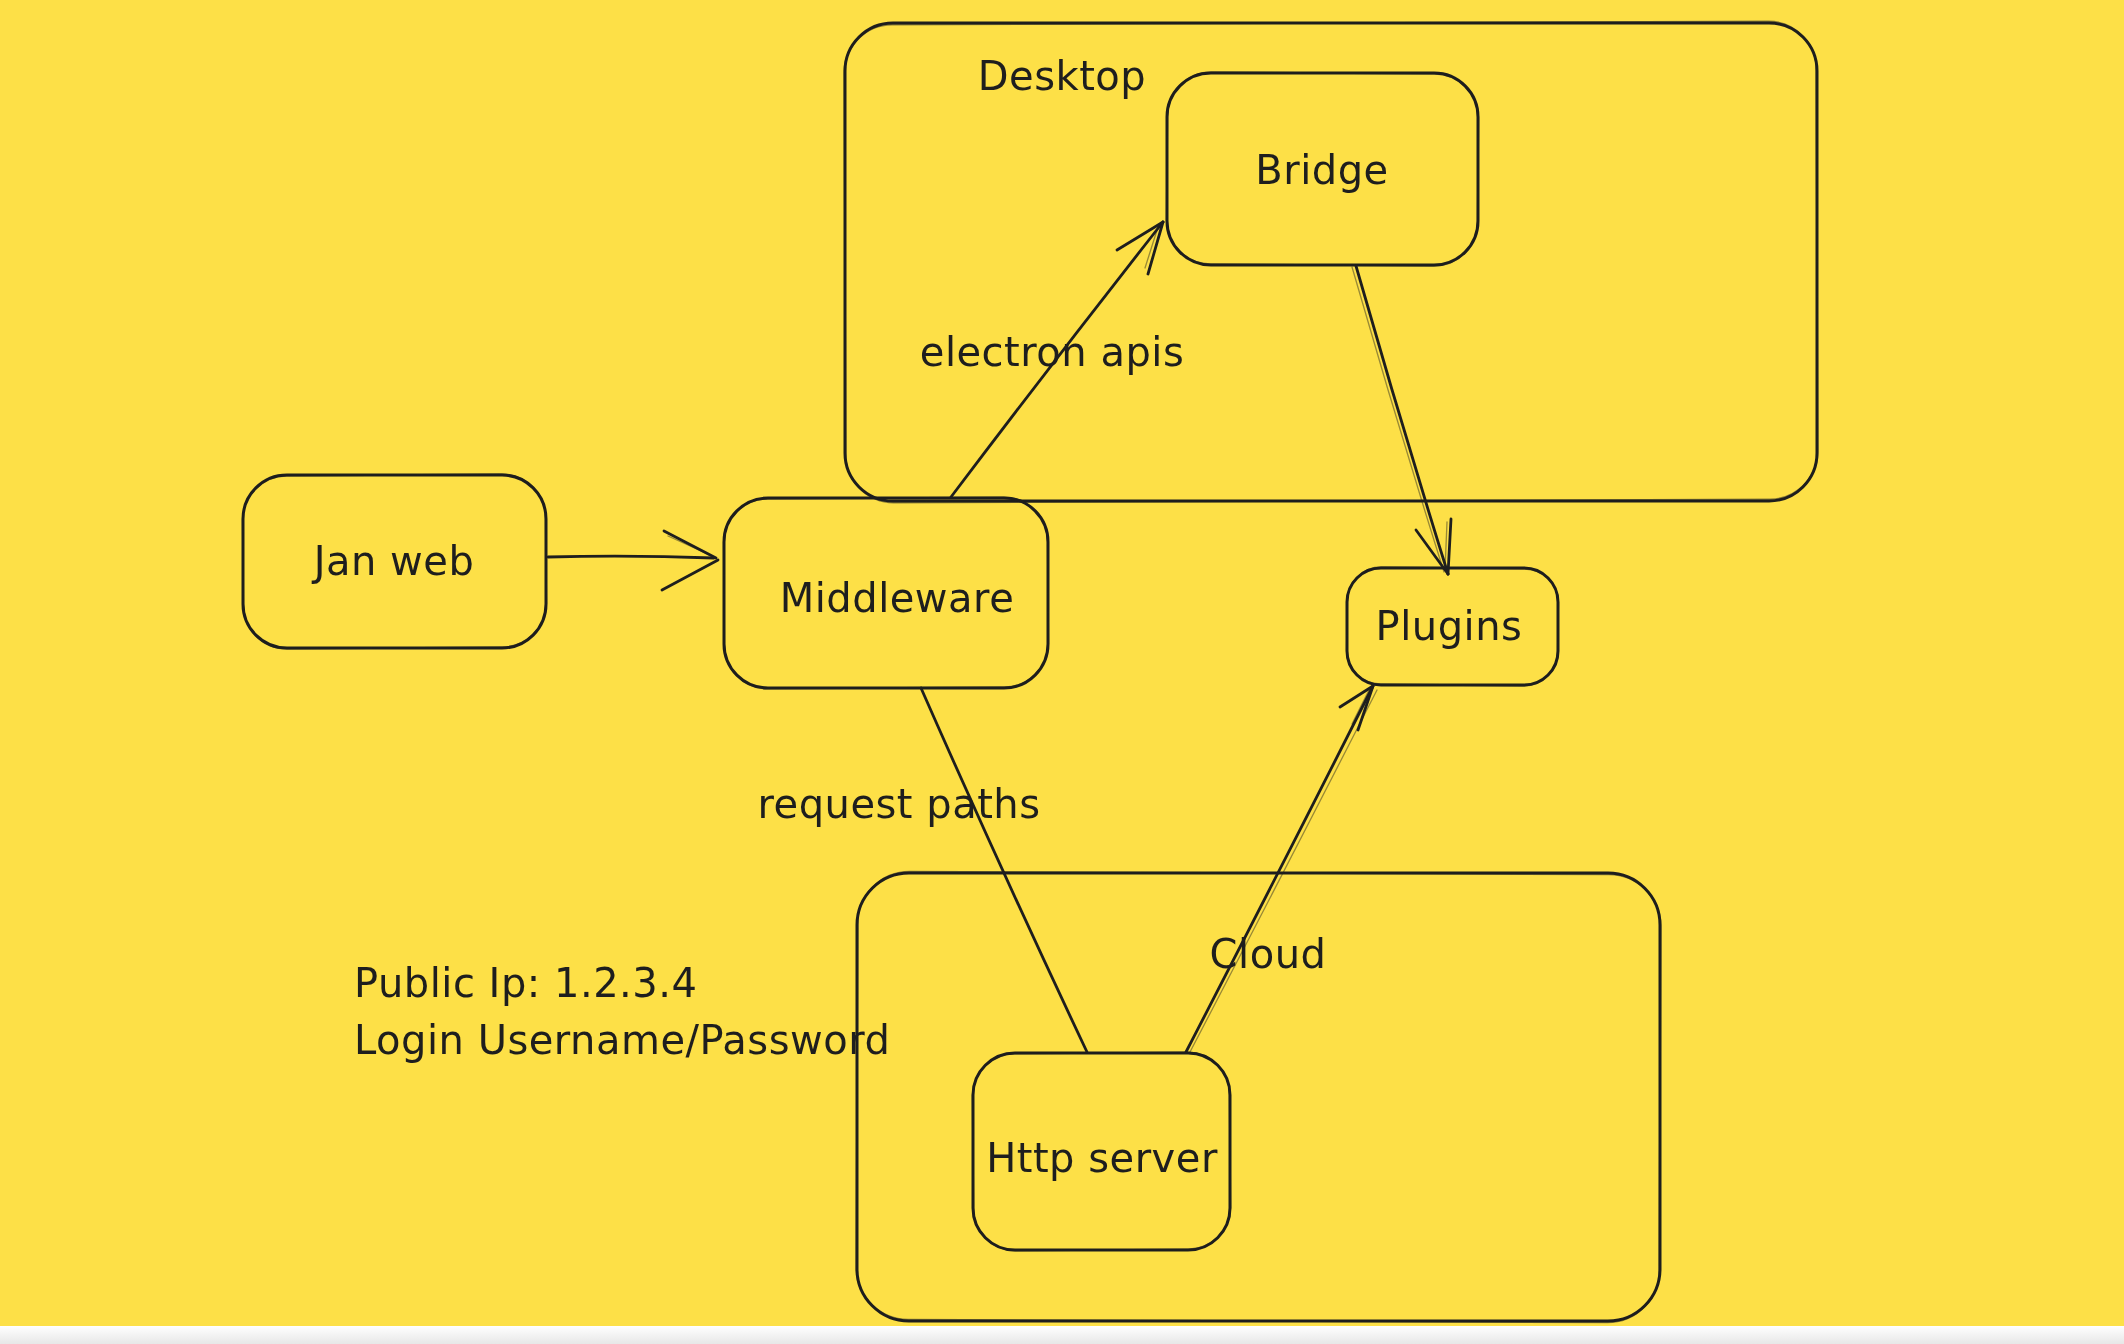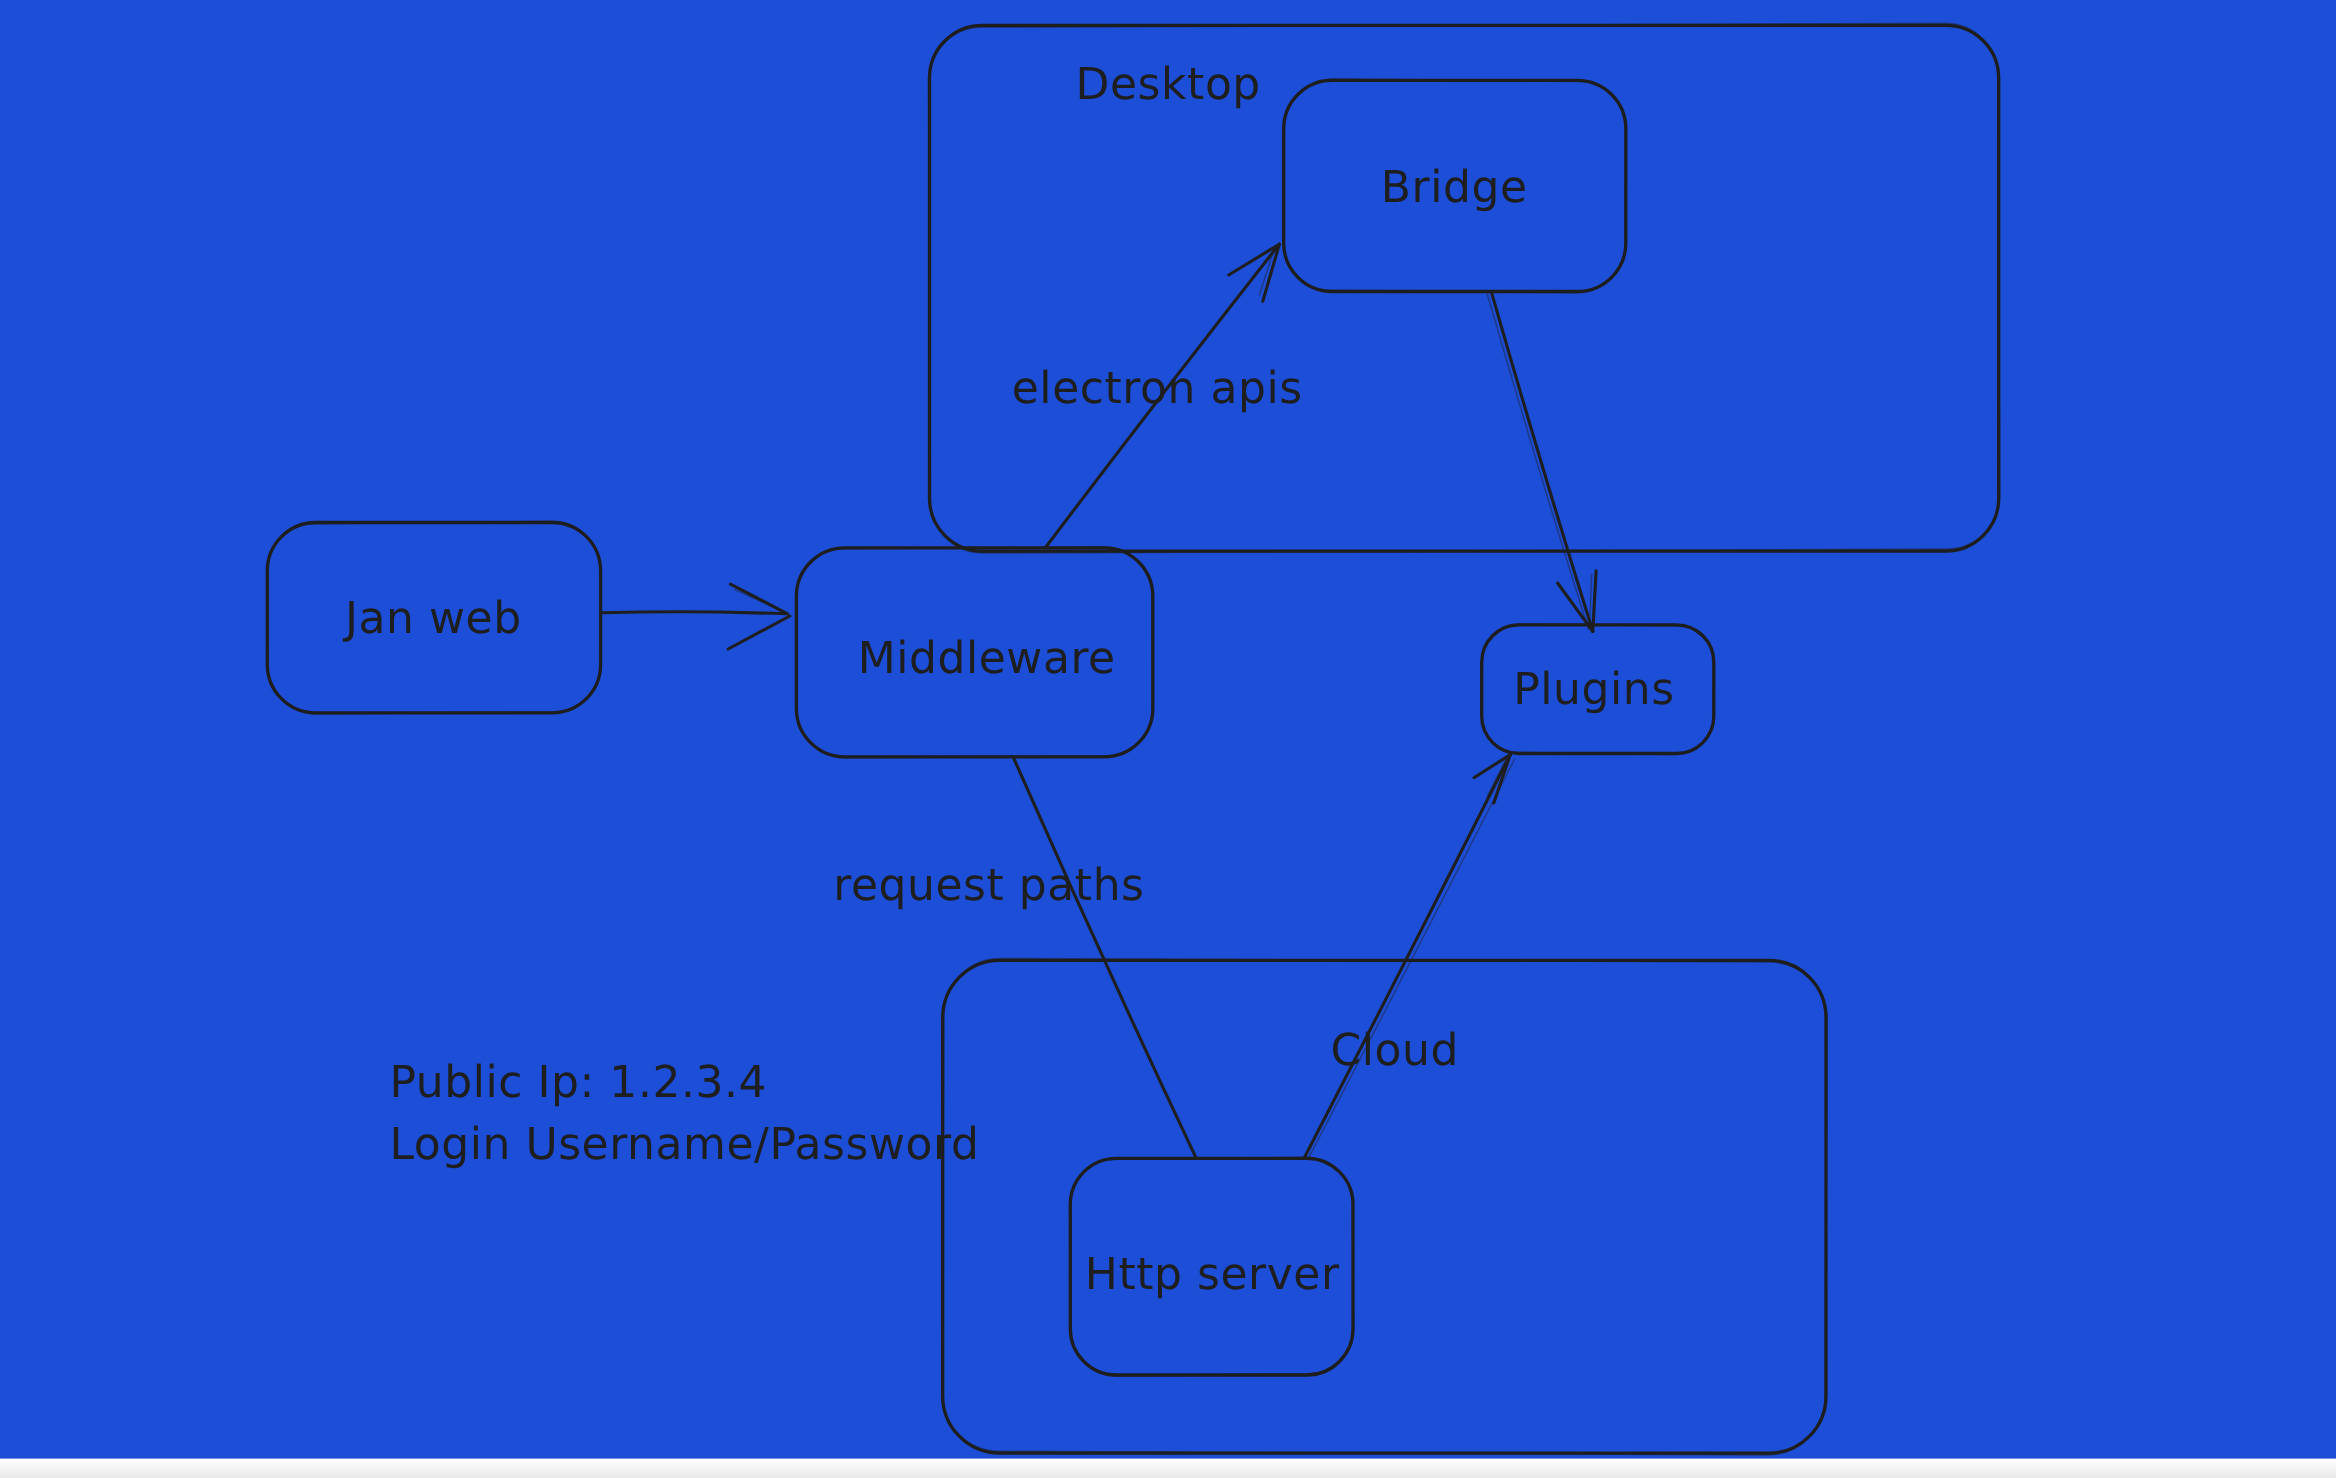--- a/index.html
+++ b/index.html
@@ -8,21 +8,21 @@
     background: #ffffff;
     width: 2124px;
     height: 1344px;
     overflow: hidden;
     font-family: "DejaVu Sans", sans-serif;
   }
   .stage {
     position: relative;
     width: 2124px;
     height: 1344px;
-    background: #1d4ed8;
+    background: #fde047;
   }
   svg { display: block; }
   .shape-stroke {
     fill: none;
     stroke: #1e1e1e;
     stroke-width: 3;
     stroke-linecap: round;
     stroke-linejoin: round;
   }
   .sketch-dup {

